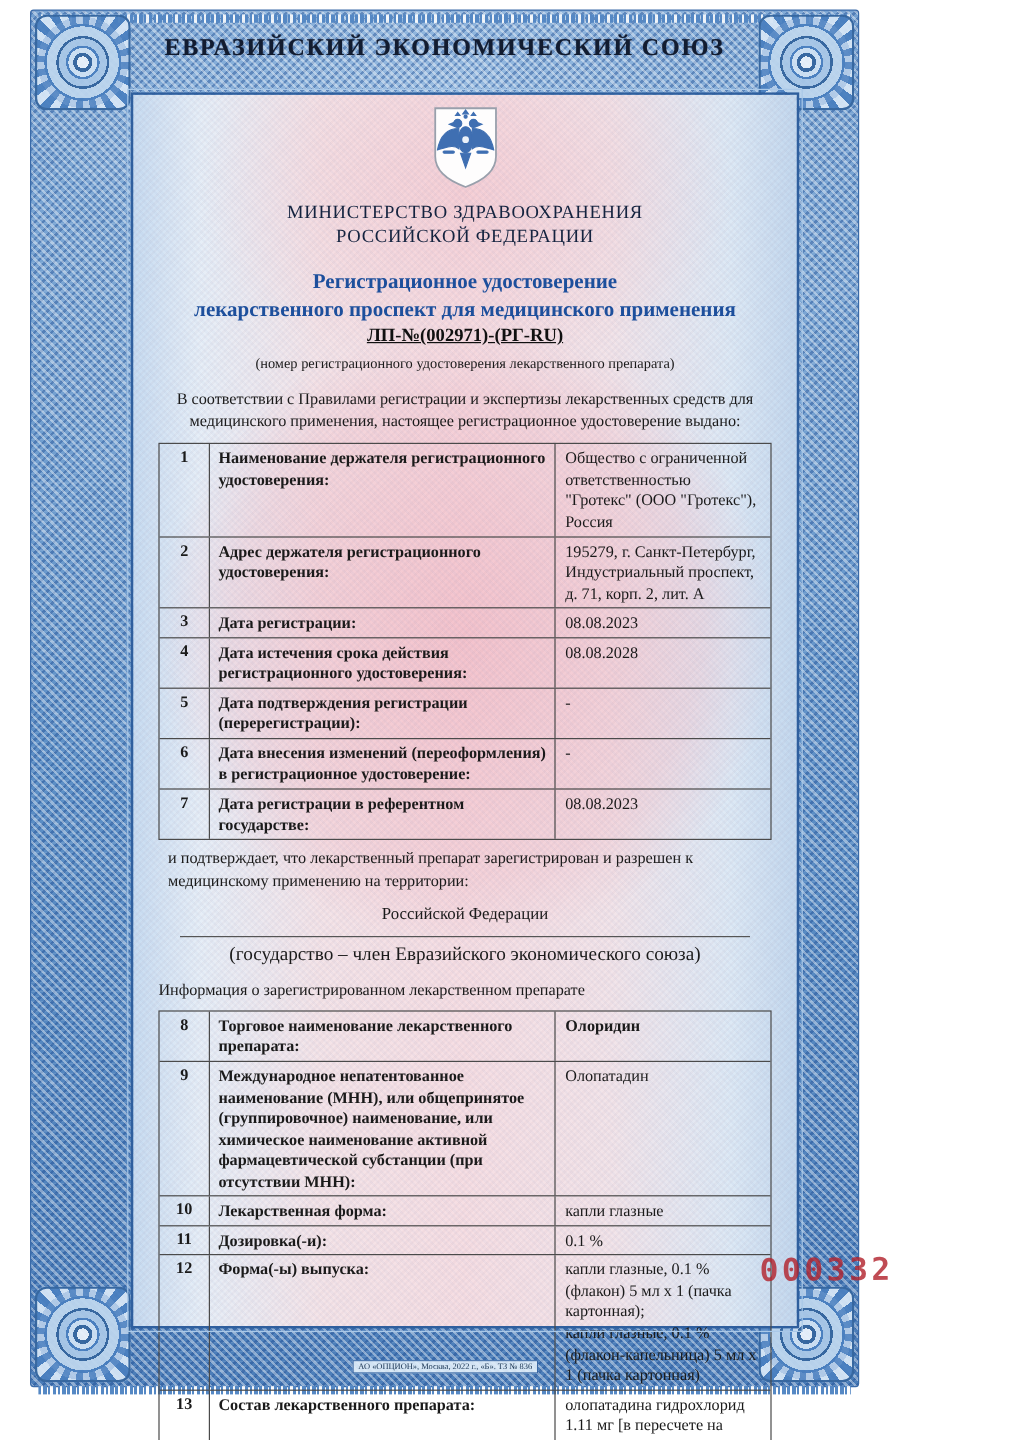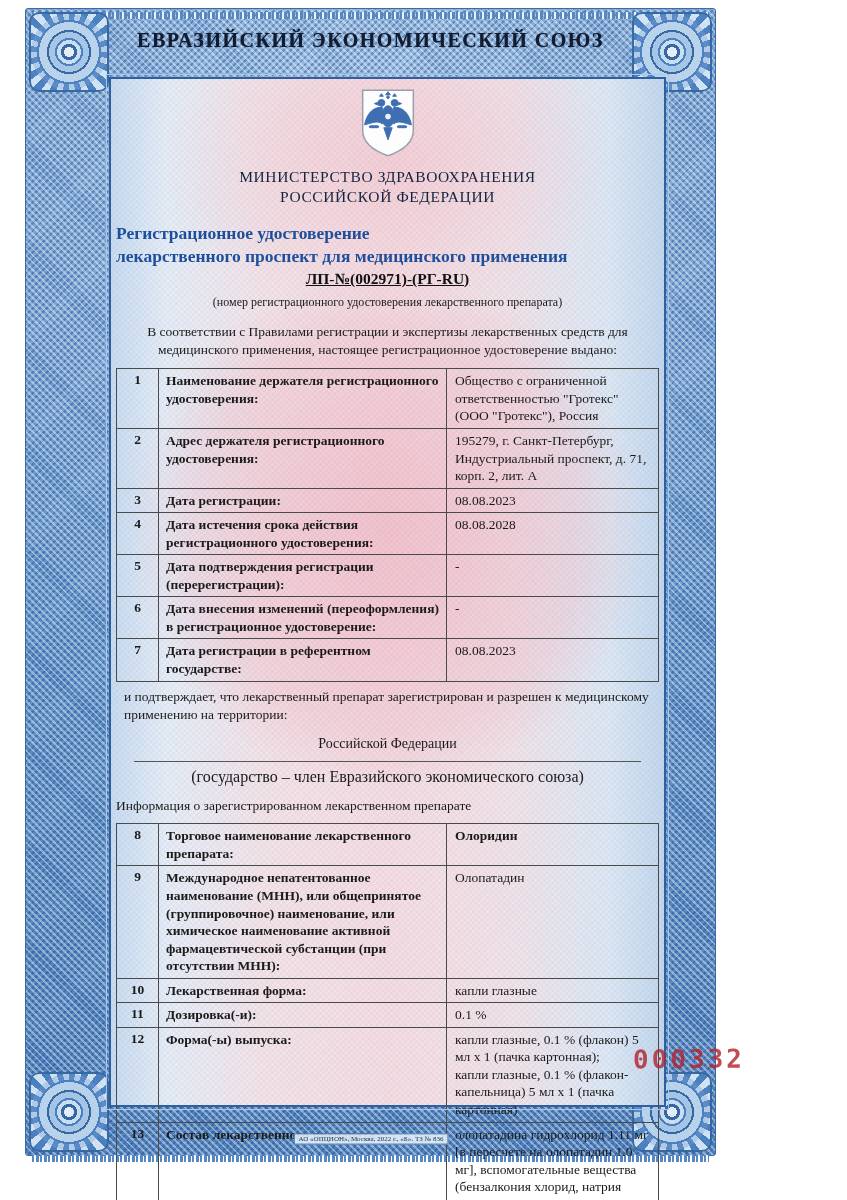--- a/index.html
+++ b/index.html
@@ -63,29 +63,29 @@
   .inner {
     position:absolute; left:83px; top:68px; right:49px; bottom:48px;
     border:2px solid #2f5f9e;
     outline:1px solid #a9c8e8; outline-offset:2px;
     background:
       repeating-linear-gradient(135deg, rgba(150,110,130,0.05) 0 2px, transparent 2px 4px),
       repeating-linear-gradient(45deg, rgba(120,150,200,0.06) 0 2px, transparent 2px 4px),
       radial-gradient(ellipse 330px 330px at 50% 44%, rgba(242,168,182,0.50), rgba(242,178,190,0.28) 60%, transparent 78%),
       radial-gradient(ellipse 300px 200px at 50% 8%, rgba(246,190,198,0.45), transparent 75%),
       linear-gradient(90deg, #c8dcf1 0%, #e6eef7 10%, #f4e4e8 28%, #f6dee3 50%, #f2e4e9 72%, #dde9f5 90%, #c3d8ee 100%);
-    padding:0 5px;
+    padding:0 21px;
   }
 
   .emblem-wrap { text-align:center; margin-top:9px; }
   .emblem-wrap svg { width:60px; height:70px; }
 
   .ministry { text-align:center; margin-top:5px; font-size:15.5px; letter-spacing:0.6px; color:#14233f; line-height:1.28; }
 
-  .doc-title { margin-top:15px; font-size:17.5px; font-weight:bold; color:#1d4f9c; line-height:1.35; }
+  .doc-title { text-align:center; margin-top:15px; font-size:17.5px; font-weight:bold; color:#1d4f9c; line-height:1.35; }
   .reg-number { text-align:center; margin-top:1px; font-size:15.5px; font-weight:bold; text-decoration:underline; color:#101010; }
   .reg-caption { text-align:center; margin-top:7px; font-size:12px; }
 
   .intro { text-align:center; margin:13px 14px 0; font-size:13.5px; line-height:1.35; }
 
   .doc-table { margin-top:9px; border:1px solid #4a4a4a; background:rgba(255,255,255,0.0); }
   .trow { display:grid; grid-template-columns:42px 288px 1fr; border-bottom:1px solid #4a4a4a; }
   .trow:last-child { border-bottom:none; }
   .tnum { border-right:1px solid #4a4a4a; text-align:center; font-weight:bold; padding:3px 2px; font-size:13.5px; }
   .tlabel { border-right:1px solid #4a4a4a; font-weight:bold; padding:3px 7px; font-size:13.5px; line-height:1.3; }

